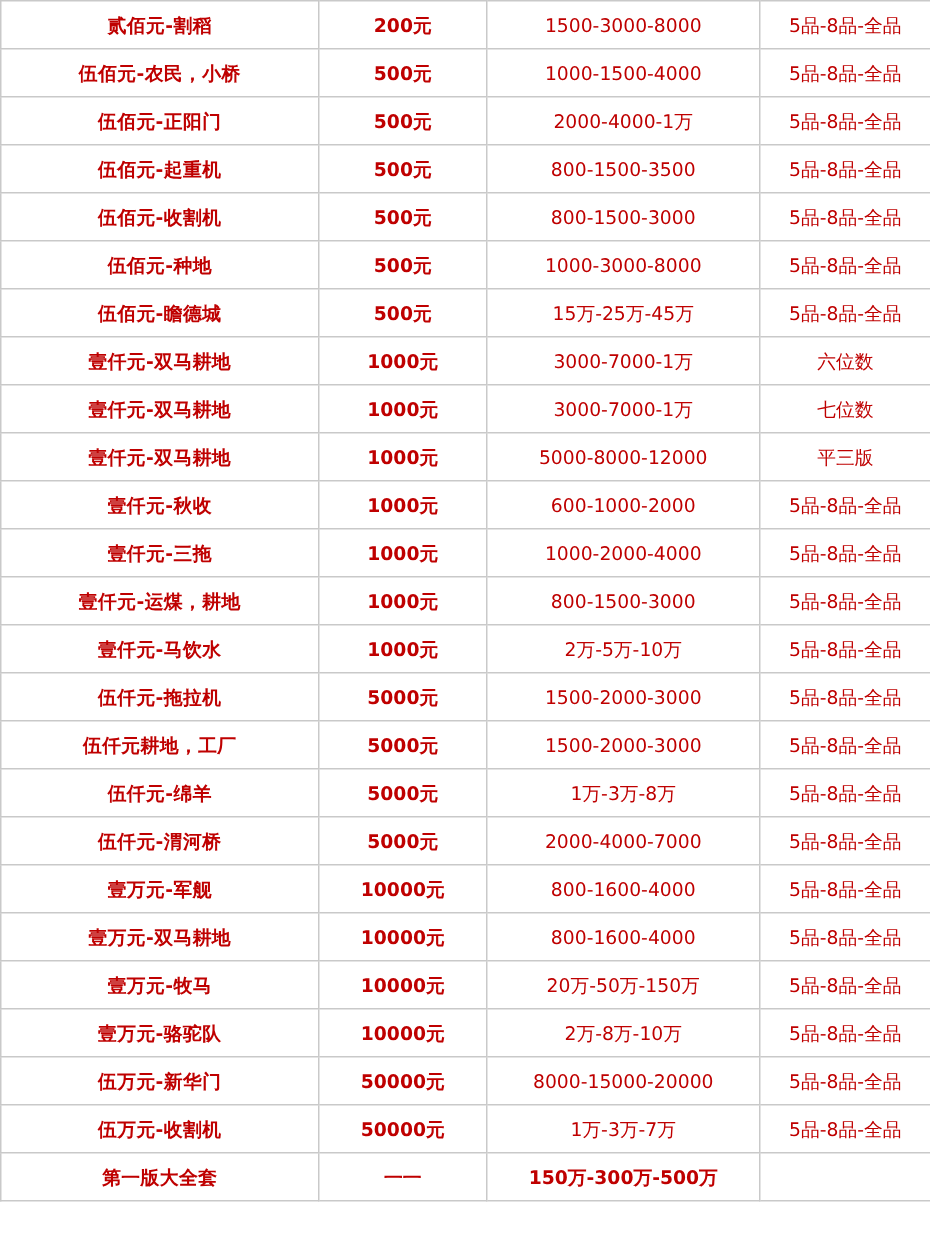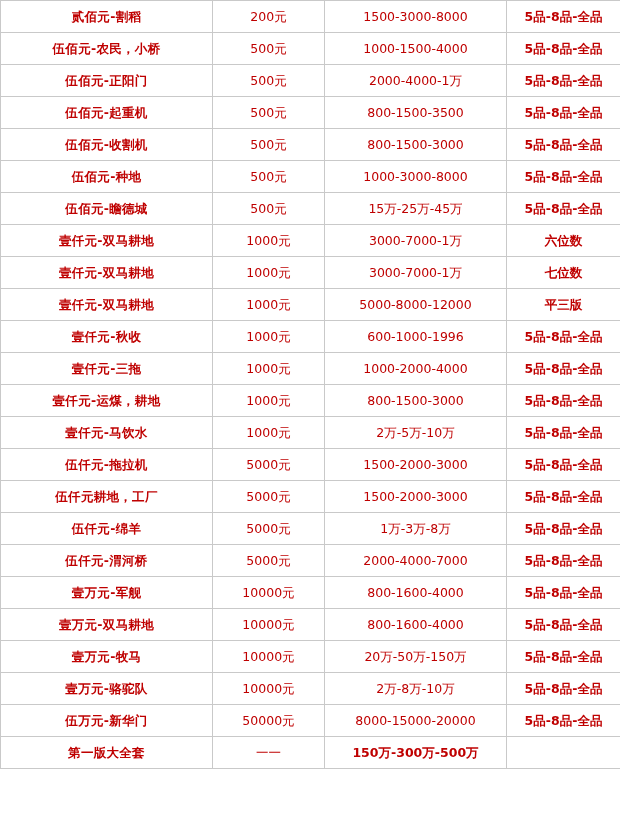--- a/index.html
+++ b/index.html
@@ -34,28 +34,28 @@
     padding: 0 2px;
     white-space: nowrap;
     overflow: hidden;
   }
   table.price-table tr td.name-cell {
     font-weight: bold;
     letter-spacing: 0.3px;
     margin-left: 33px;
   }
   table.price-table tr td.amount-cell {
-    font-weight: normal;
+    font-weight: bold;
   }
   table.price-table tr td.range-cell {
     font-weight: normal;
     margin-left: 48px;
   }
   table.price-table tr td.grade-cell {
-    font-weight: bold;
+    font-weight: normal;
     margin-top: 32px;
   }
   table.price-table tr.full-set td.name-cell {
     font-weight: bold;
   }
   table.price-table tr.full-set td.range-cell {
     font-weight: bold;
   }
 </style>
 </head>
@@ -125,21 +125,21 @@
       </tr>
       <tr>
         <td class="name-cell">壹仟元-双马耕地</td>
         <td class="amount-cell">1000元</td>
         <td class="range-cell">5000-8000-12000</td>
         <td class="grade-cell">平三版</td>
       </tr>
       <tr>
         <td class="name-cell">壹仟元-秋收</td>
         <td class="amount-cell">1000元</td>
-        <td class="range-cell">600-1000-1996</td>
+        <td class="range-cell">600-1000-2000</td>
         <td class="grade-cell">5品-8品-全品</td>
       </tr>
       <tr>
         <td class="name-cell">壹仟元-三拖</td>
         <td class="amount-cell">1000元</td>
         <td class="range-cell">1000-2000-4000</td>
         <td class="grade-cell">5品-8品-全品</td>
       </tr>
       <tr>
         <td class="name-cell">壹仟元-运煤，耕地</td>
@@ -198,20 +198,26 @@
       <tr>
         <td class="name-cell">壹万元-骆驼队</td>
         <td class="amount-cell">10000元</td>
         <td class="range-cell">2万-8万-10万</td>
         <td class="grade-cell">5品-8品-全品</td>
       </tr>
       <tr>
         <td class="name-cell">伍万元-新华门</td>
         <td class="amount-cell">50000元</td>
         <td class="range-cell">8000-15000-20000</td>
+        <td class="grade-cell">5品-8品-全品</td>
+      </tr>
+      <tr>
+        <td class="name-cell">伍万元-收割机</td>
+        <td class="amount-cell">50000元</td>
+        <td class="range-cell">1万-3万-7万</td>
         <td class="grade-cell">5品-8品-全品</td>
       </tr>
       <tr class="full-set">
         <td class="name-cell">第一版大全套</td>
         <td class="amount-cell">一一</td>
         <td class="range-cell">150万-300万-500万</td>
         <td class="grade-cell"></td>
       </tr>
     </tbody>
 </table>

